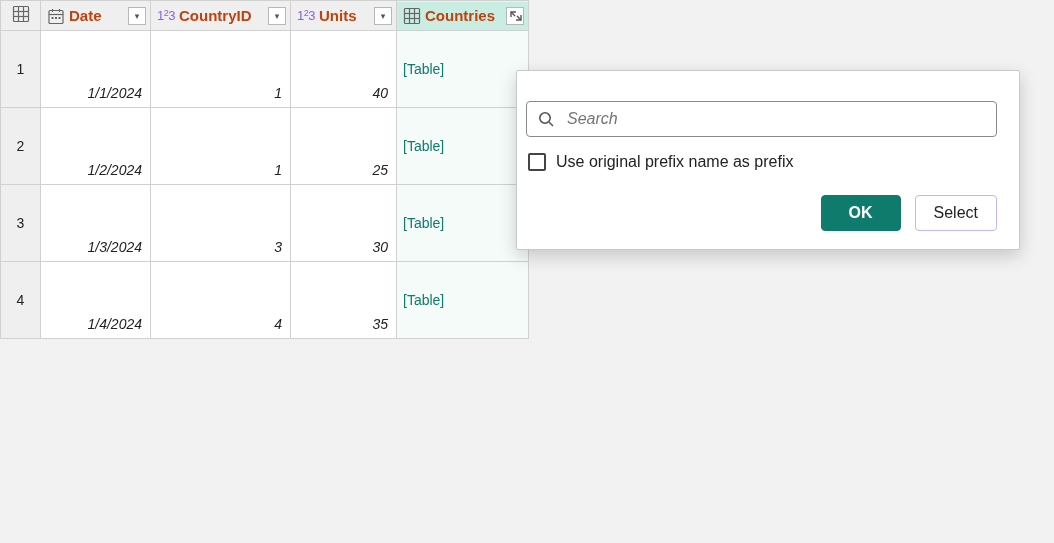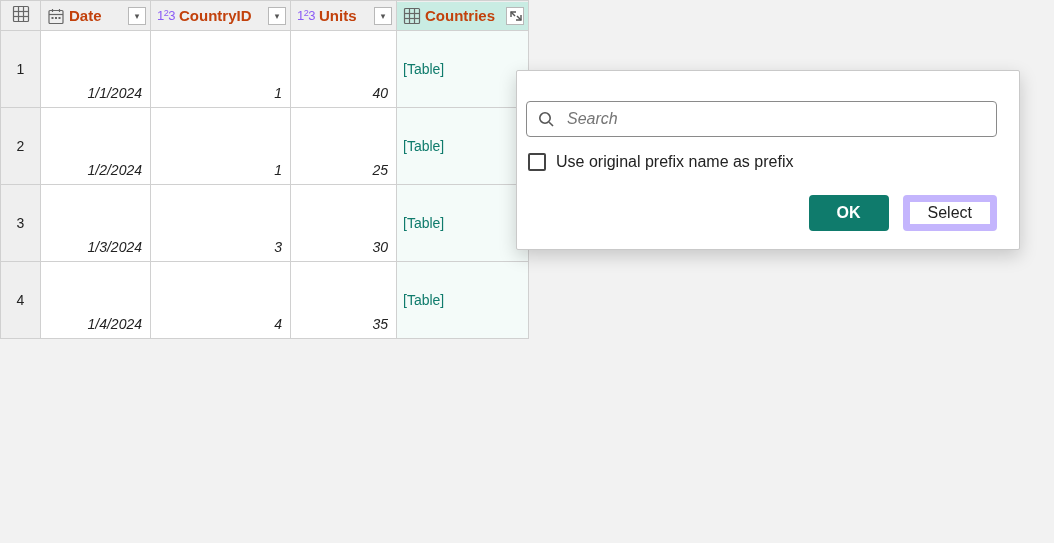--- a/index.html
+++ b/index.html
@@ -141,21 +141,21 @@
     gap:14px;
   }
   .btn {
     min-width:80px;
     height:36px;
     padding:0 18px;
     font-size:16px;
     border-radius:4px;
     cursor:pointer;
     display:flex; align-items:center; justify-content:center;
-    border:7px solid #c4b5fd;
+    border:1px solid #c4b5fd;
     background:#fff;
   }
   .btn.primary {
     background:var(--teal);
     border-color:var(--teal);
     color:#fff;
     font-weight:600;
   }
   .num-type { font-size:13px; color:#8b5cf6; letter-spacing:-0.5px; }
   .num-type sup { font-size:9px; vertical-align:4px; }

